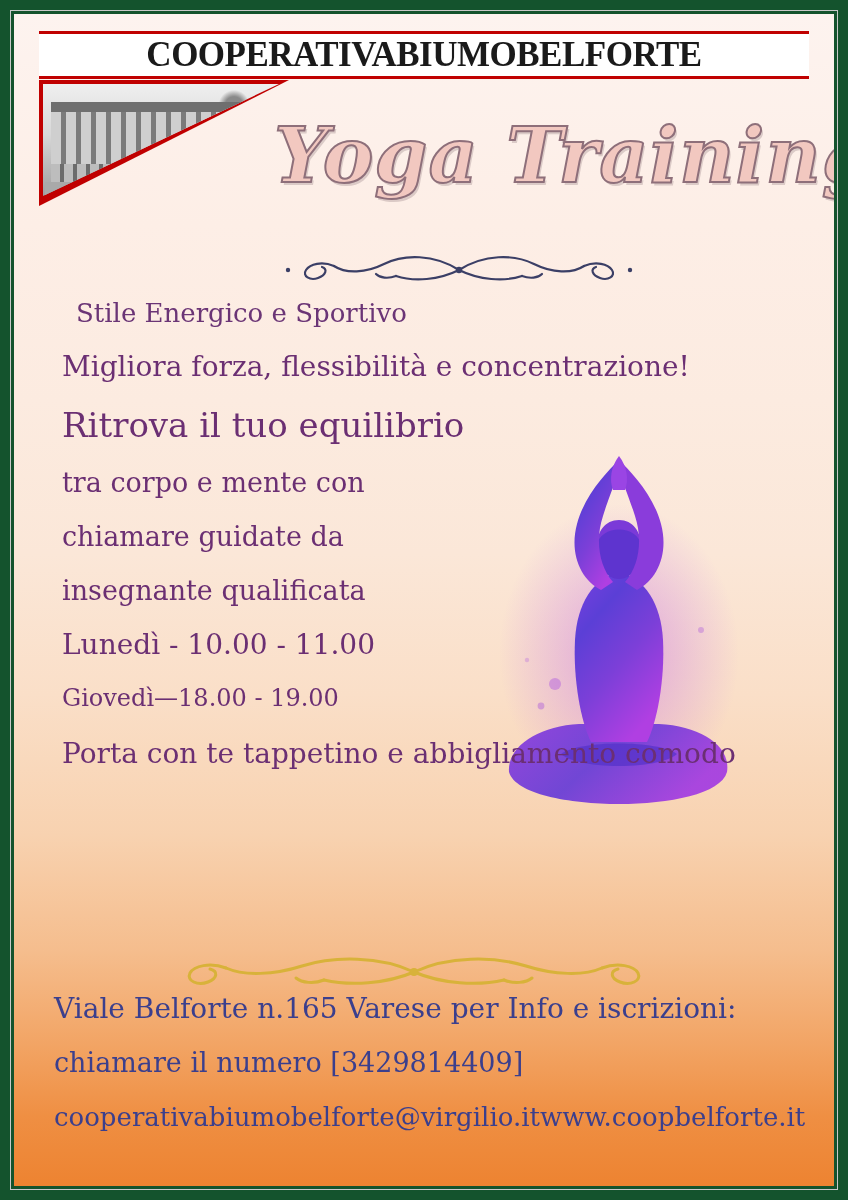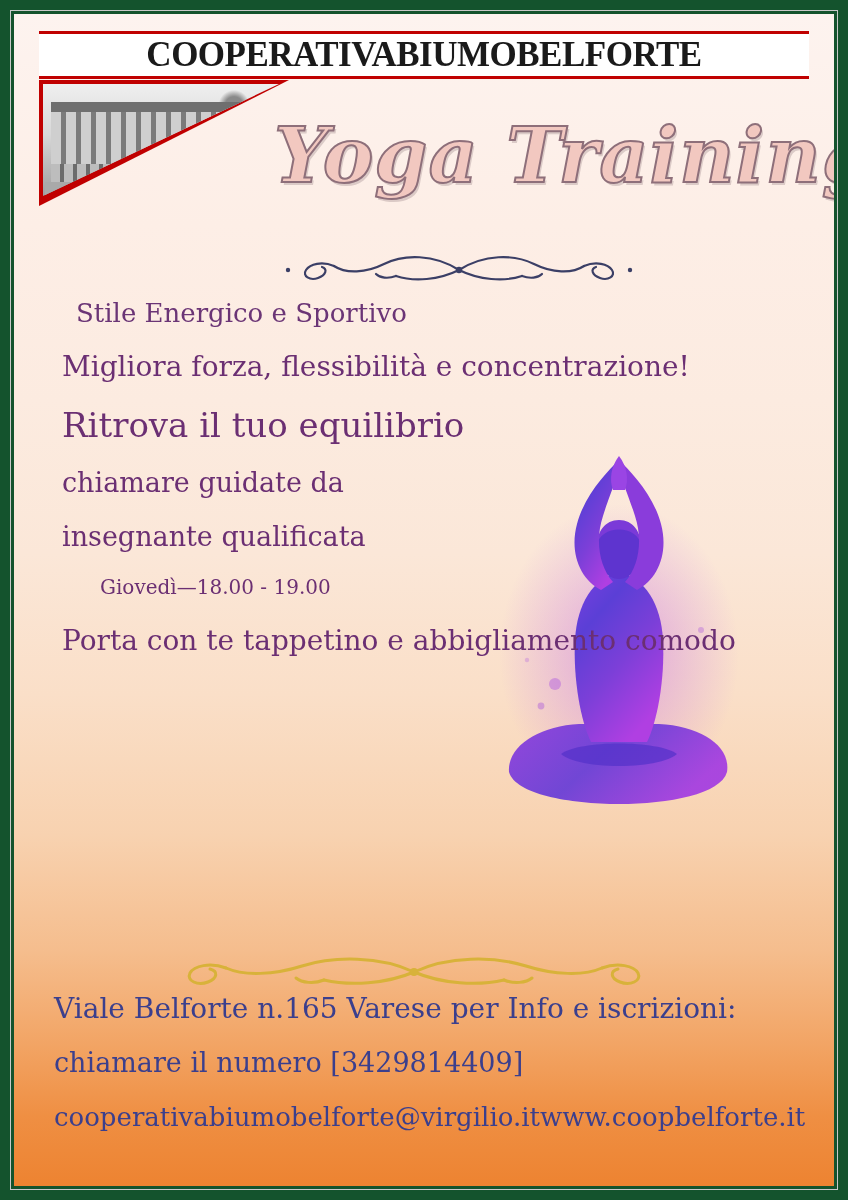--- a/index.html
+++ b/index.html
@@ -185,21 +185,21 @@
     color: #6b2f73;
     white-space: nowrap;
   }
   .line.l1 { font-size: 26px; margin-left: 14px; color: #6b3576; }
   .line.l2 { font-size: 28px; }
   .line.l3 { font-size: 34px; }
   .line.l4 { font-size: 27px; }
   .line.l5 { font-size: 27px; }
   .line.l6 { font-size: 27px; }
   .line.l7 { font-size: 28px; }
-  .line.l8 { font-size: 20px; margin-left: 38px; }
+  .line.l8 { font-size: 24px; }
   .line.l9 { font-size: 28px; }
   .line.l10 { font-size: 28px; margin-bottom: 0; margin-top: 30px; }
 
   
   .yoga-figure {
     position: absolute;
     left: 455px;
     top: 440px;
     width: 300px;
     height: 380px;
@@ -322,22 +322,24 @@
         <circle cx="72" cy="252" r="3.4" fill="#a64fdd" opacity="0.4"></circle>
         <circle cx="232" cy="176" r="3" fill="#a64fdd" opacity="0.35"></circle>
         <circle cx="58" cy="206" r="2.2" fill="#b05ce0" opacity="0.3"></circle>
       </svg>
     </div>
 
     <div class="body-text">
       <div class="line l1">Stile Energico e Sportivo</div>
       <div class="line l2">Migliora forza, flessibilità e concentrazione!</div>
       <div class="line l3">Ritrova il tuo equilibrio</div>
+      <div class="line l4">tra corpo e mente con</div>
       <div class="line l5">chiamare guidate da</div>
       <div class="line l6">insegnante qualificata</div>
+      <div class="line l7">Lunedì  - 10.00 - 11.00</div>
       <div class="line l8">Giovedì—18.00  - 19.00</div>
       <div class="line l10">Porta con te tappetino e abbigliamento comodo</div>
     </div>
 
     <div class="divider-bottom">
       <svg viewBox="0 0 480 40" xmlns="http://www.w3.org/2000/svg">
         <g fill="none" stroke="currentColor" stroke-width="3" stroke-linecap="round">
           <path d="M240 20 C 206 4, 160 4, 128 14 C 100 23, 70 24, 52 16"></path>
           <path d="M240 20 C 274 4, 320 4, 352 14 C 380 23, 410 24, 428 16"></path>
           <path d="M240 20 C 212 32, 176 34, 150 28"></path>

